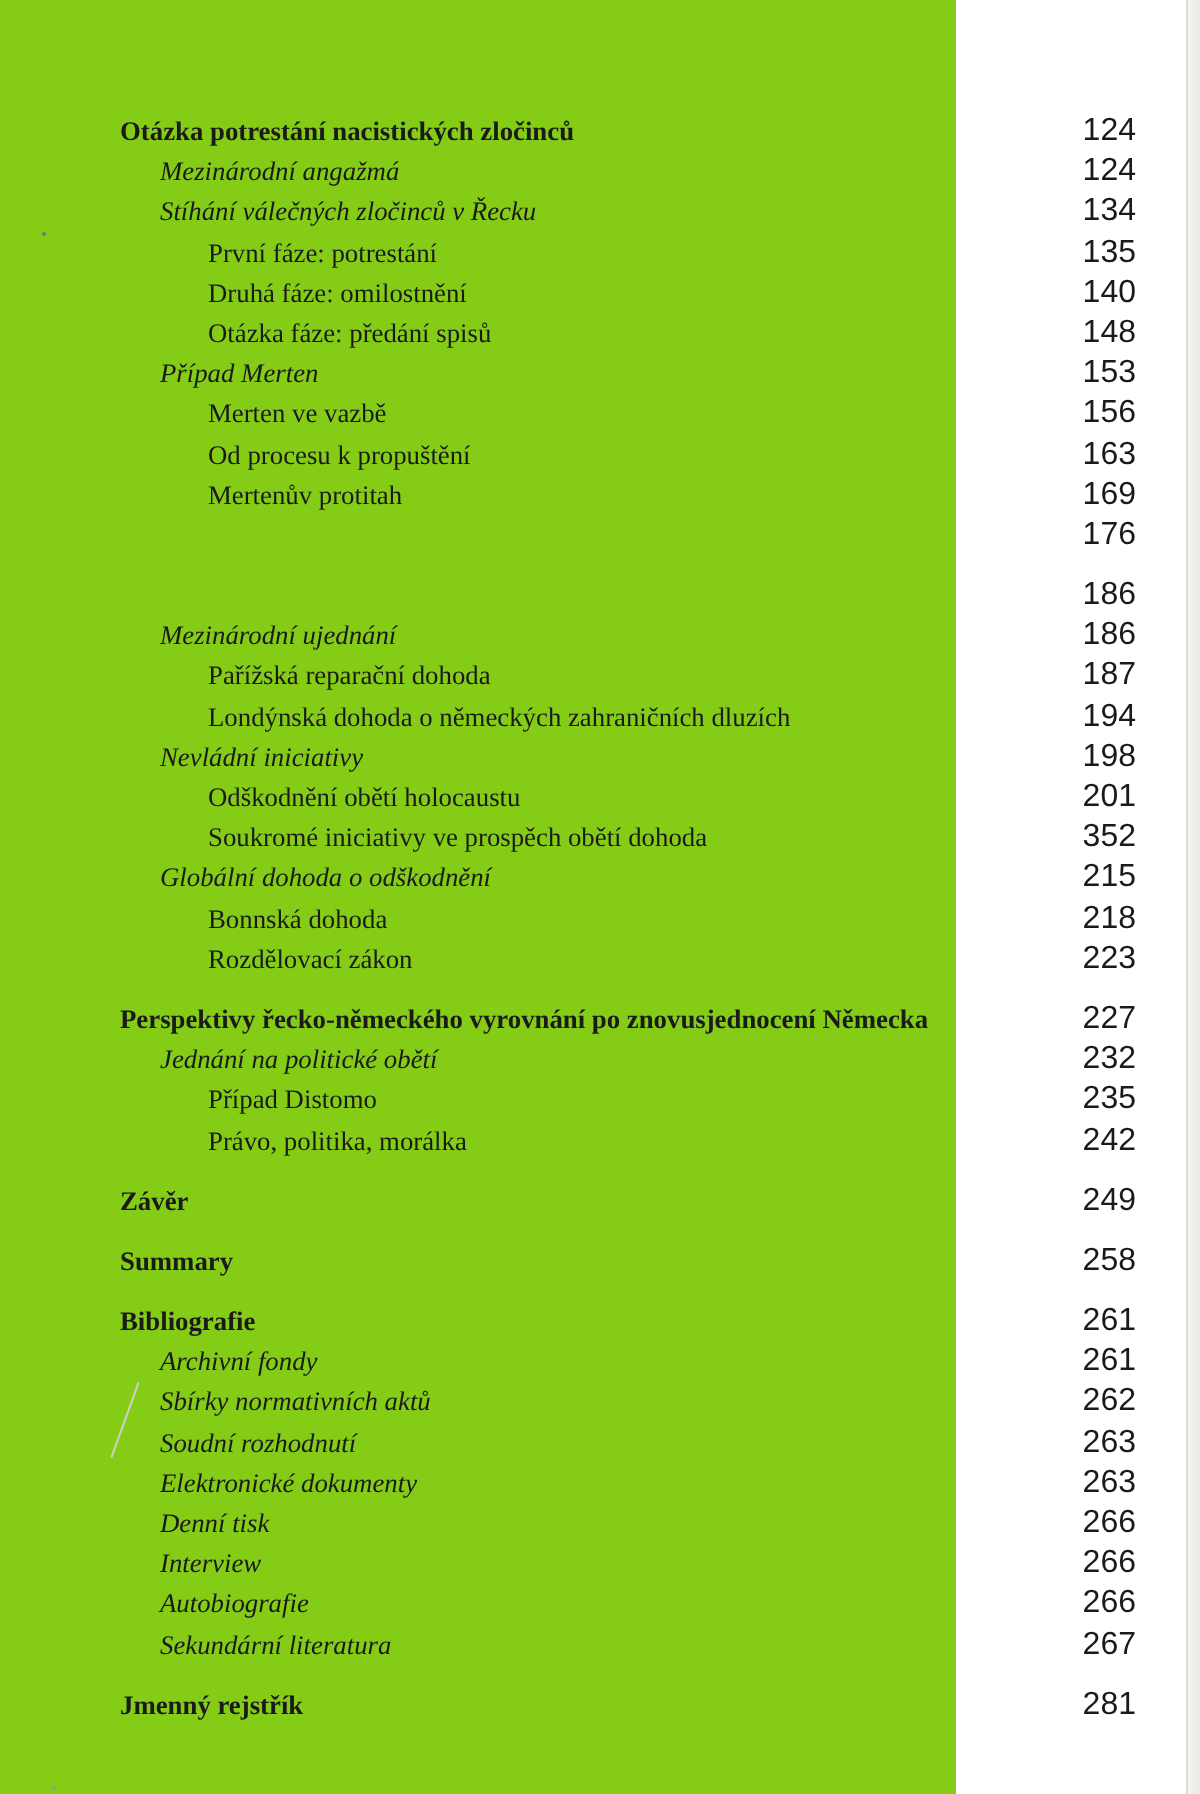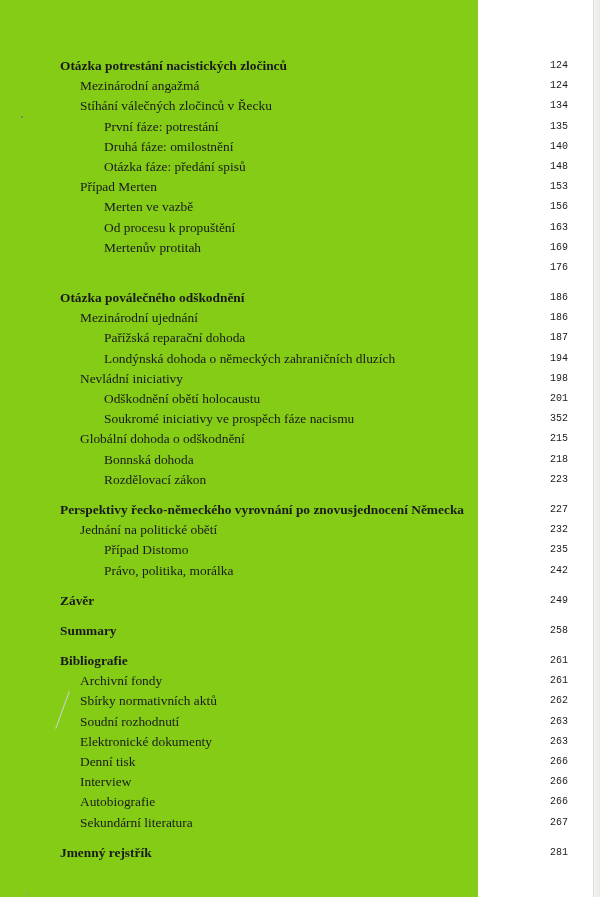--- a/index.html
+++ b/index.html
@@ -37,29 +37,29 @@
       width: 508px;
     }
     .entry {
       position: relative;
       height: 20.2px;
       line-height: 20px;
       font-size: 13.4px;
       white-space: nowrap;
     }
     .entry.lvl0 { font-weight: bold; }
-    .entry.lvl1 .title { padding-left: 20px; }
+    .entry.lvl1 .title { padding-left: 20px; font-style: italic; }
     .entry.lvl2 .title { padding-left: 44px; }
     .entry .page-num {
       position: absolute;
       right: 0;
       top: 0;
-      font-family: Liberation Mono, monospace;
+      font-family: Liberation Sans, sans-serif;
       font-weight: normal;
-      font-size: 10px;
+      font-size: 16px;
     }
     .gap { height: 10px; }
     .scan-mark {
       position: absolute;
       width: 2px; height: 2px;
       background: #777;
       border-radius: 50%;
     }
     .scan-line {
       position: absolute;
@@ -80,27 +80,27 @@
       <div class="entry lvl1"><span class="title">Stíhání válečných zločinců v Řecku</span><span class="page-num">134</span></div>
       <div class="entry lvl2"><span class="title">První fáze: potrestání</span><span class="page-num">135</span></div>
       <div class="entry lvl2"><span class="title">Druhá fáze: omilostnění</span><span class="page-num">140</span></div>
       <div class="entry lvl2"><span class="title">Otázka fáze: předání spisů</span><span class="page-num">148</span></div>
       <div class="entry lvl1"><span class="title">Případ Merten</span><span class="page-num">153</span></div>
       <div class="entry lvl2"><span class="title">Merten ve vazbě</span><span class="page-num">156</span></div>
       <div class="entry lvl2"><span class="title">Od procesu k propuštění</span><span class="page-num">163</span></div>
       <div class="entry lvl2"><span class="title">Mertenův protitah</span><span class="page-num">169</span></div>
       <div class="entry lvl1"><span class="page-num">176</span></div>
       <div class="gap"></div>
-      <div class="entry lvl0"><span class="title">Otázka poválečného odškodnění</span><span class="page-num">186</span></div>
+      <div class="entry lvl0"><span class="page-num">186</span></div>
       <div class="entry lvl1"><span class="title">Mezinárodní ujednání</span><span class="page-num">186</span></div>
       <div class="entry lvl2"><span class="title">Pařížská reparační dohoda</span><span class="page-num">187</span></div>
       <div class="entry lvl2"><span class="title">Londýnská dohoda o německých zahraničních dluzích</span><span class="page-num">194</span></div>
       <div class="entry lvl1"><span class="title">Nevládní iniciativy</span><span class="page-num">198</span></div>
       <div class="entry lvl2"><span class="title">Odškodnění obětí holocaustu</span><span class="page-num">201</span></div>
-      <div class="entry lvl2"><span class="title">Soukromé iniciativy ve prospěch fáze nacismu</span><span class="page-num">352</span></div>
+      <div class="entry lvl2"><span class="title">Soukromé iniciativy ve prospěch obětí dohoda</span><span class="page-num">352</span></div>
       <div class="entry lvl1"><span class="title">Globální dohoda o odškodnění</span><span class="page-num">215</span></div>
       <div class="entry lvl2"><span class="title">Bonnská dohoda</span><span class="page-num">218</span></div>
       <div class="entry lvl2"><span class="title">Rozdělovací zákon</span><span class="page-num">223</span></div>
       <div class="gap"></div>
       <div class="entry lvl0"><span class="title">Perspektivy řecko-německého vyrovnání po znovusjednocení Německa</span><span class="page-num">227</span></div>
       <div class="entry lvl1"><span class="title">Jednání na politické obětí</span><span class="page-num">232</span></div>
       <div class="entry lvl2"><span class="title">Případ Distomo</span><span class="page-num">235</span></div>
       <div class="entry lvl2"><span class="title">Právo, politika, morálka</span><span class="page-num">242</span></div>
       <div class="gap"></div>
       <div class="entry lvl0"><span class="title">Závěr</span><span class="page-num">249</span></div>

